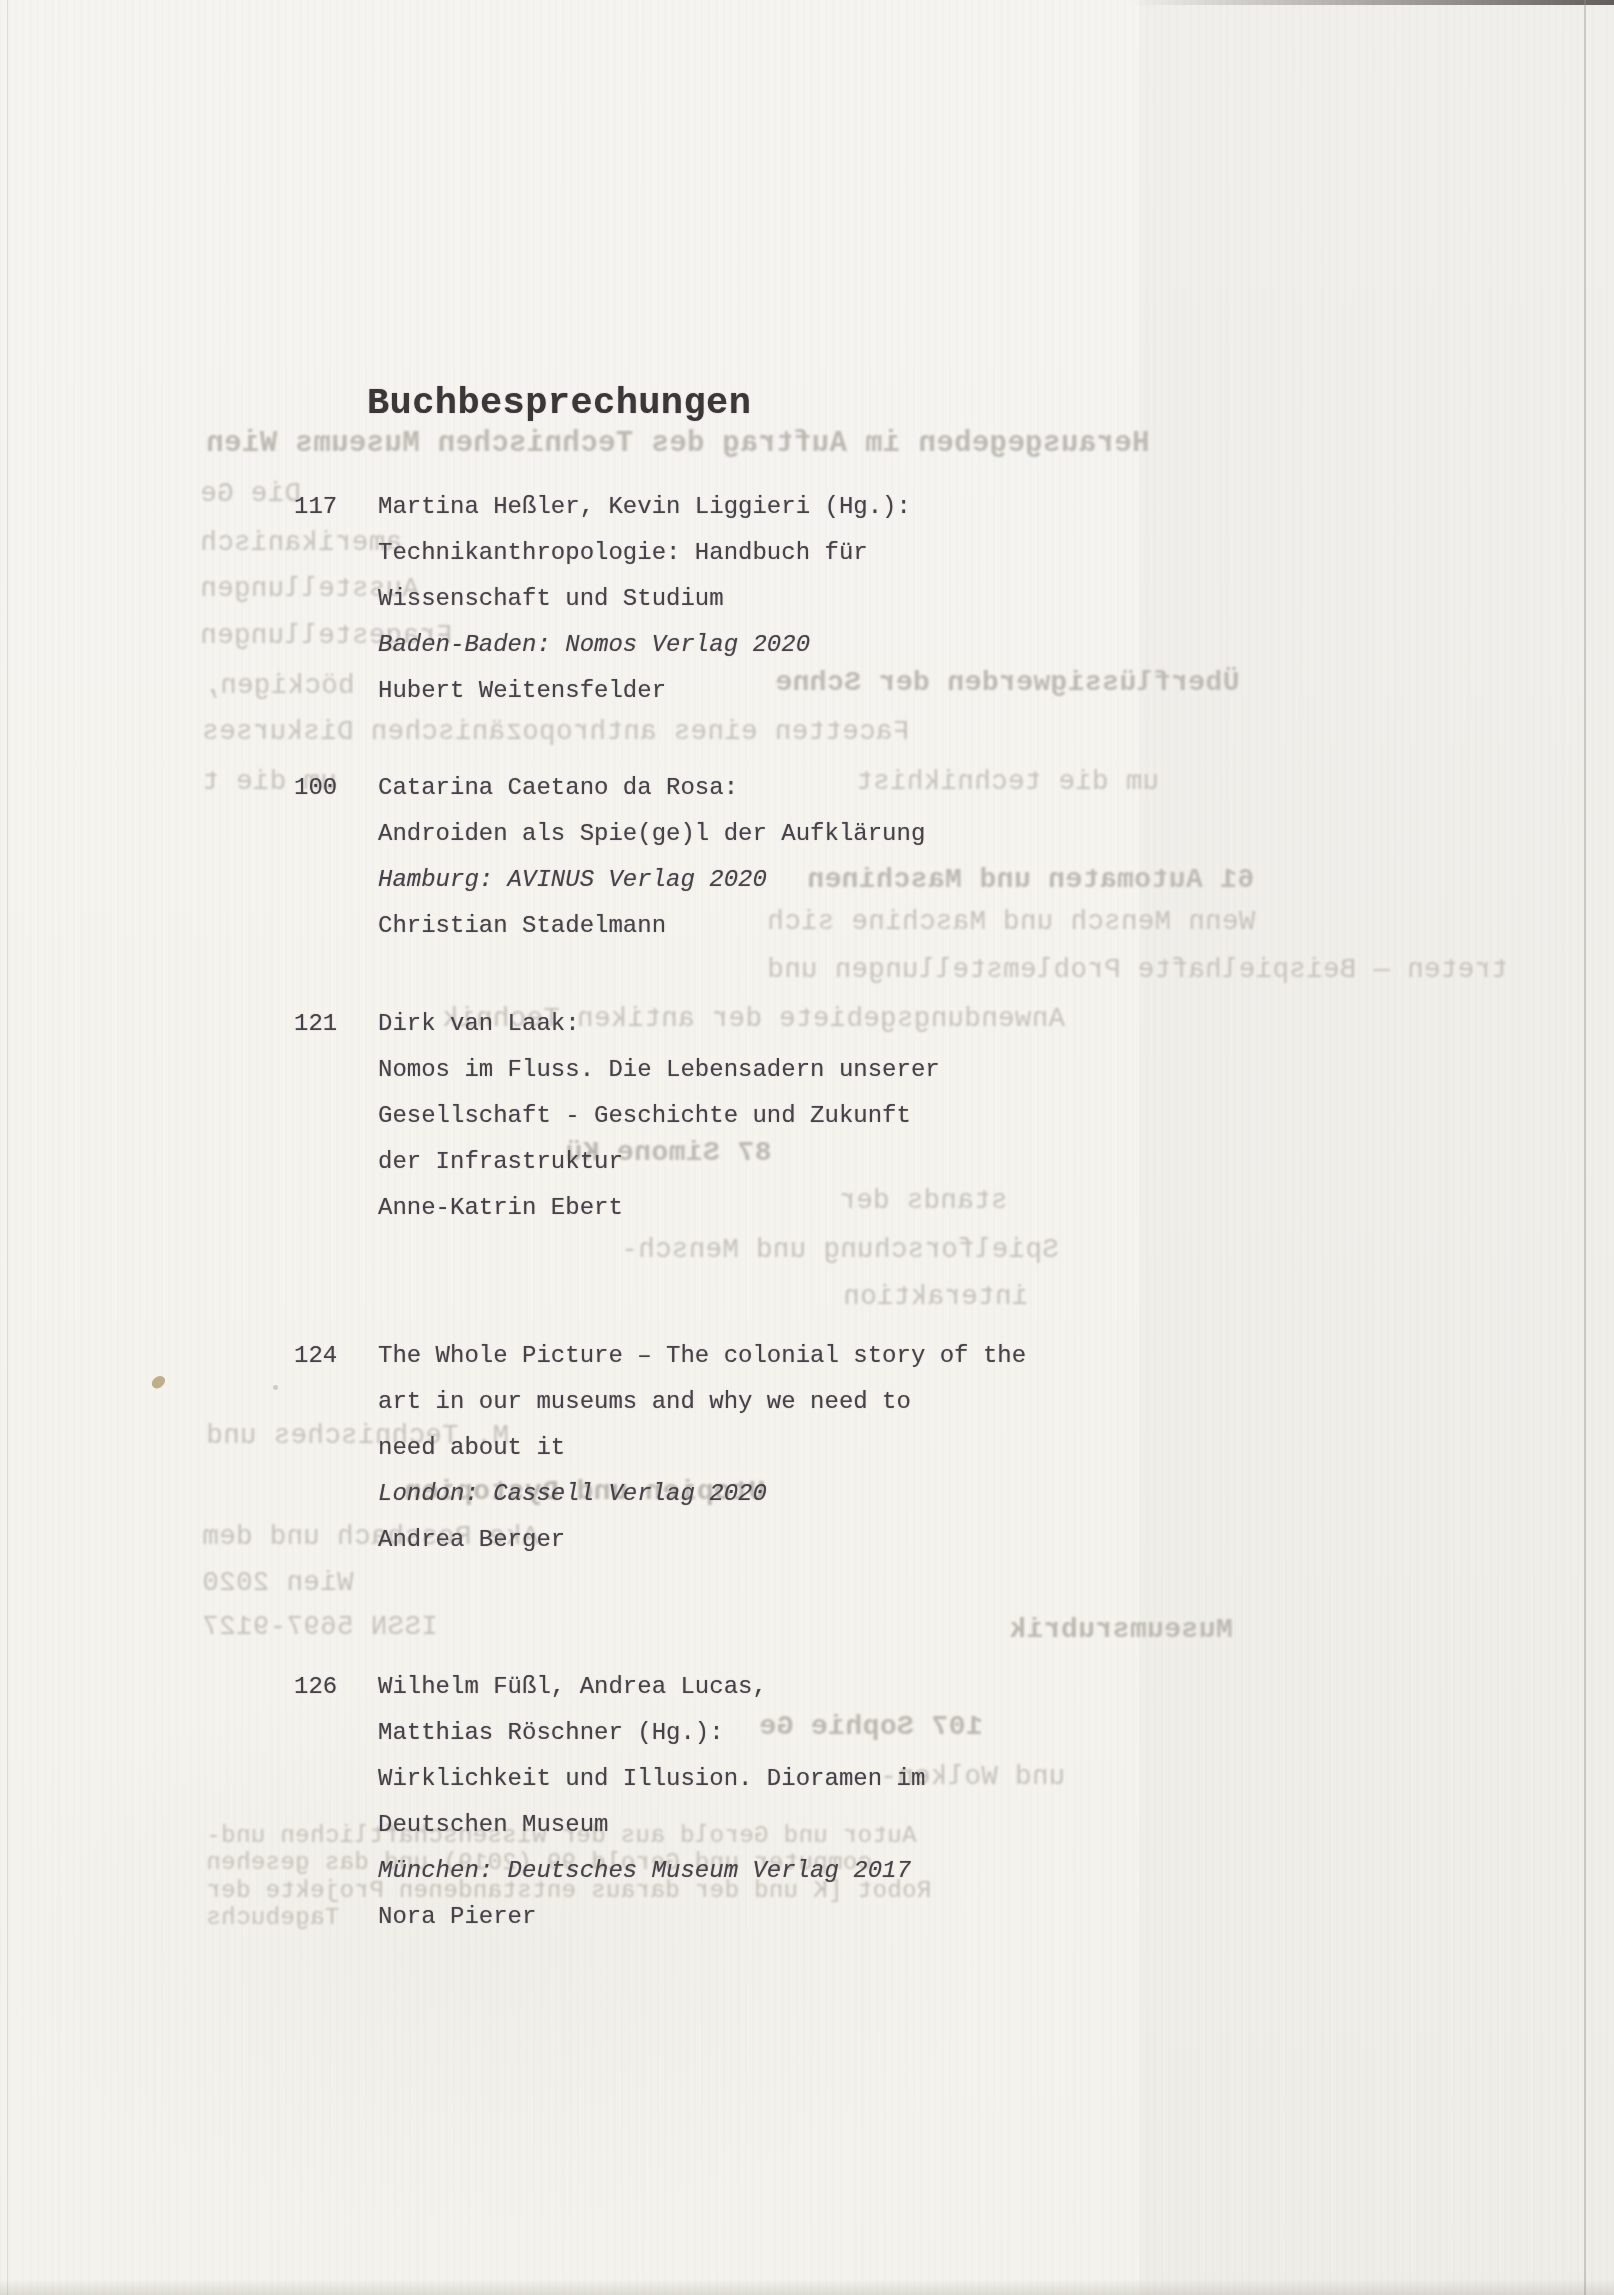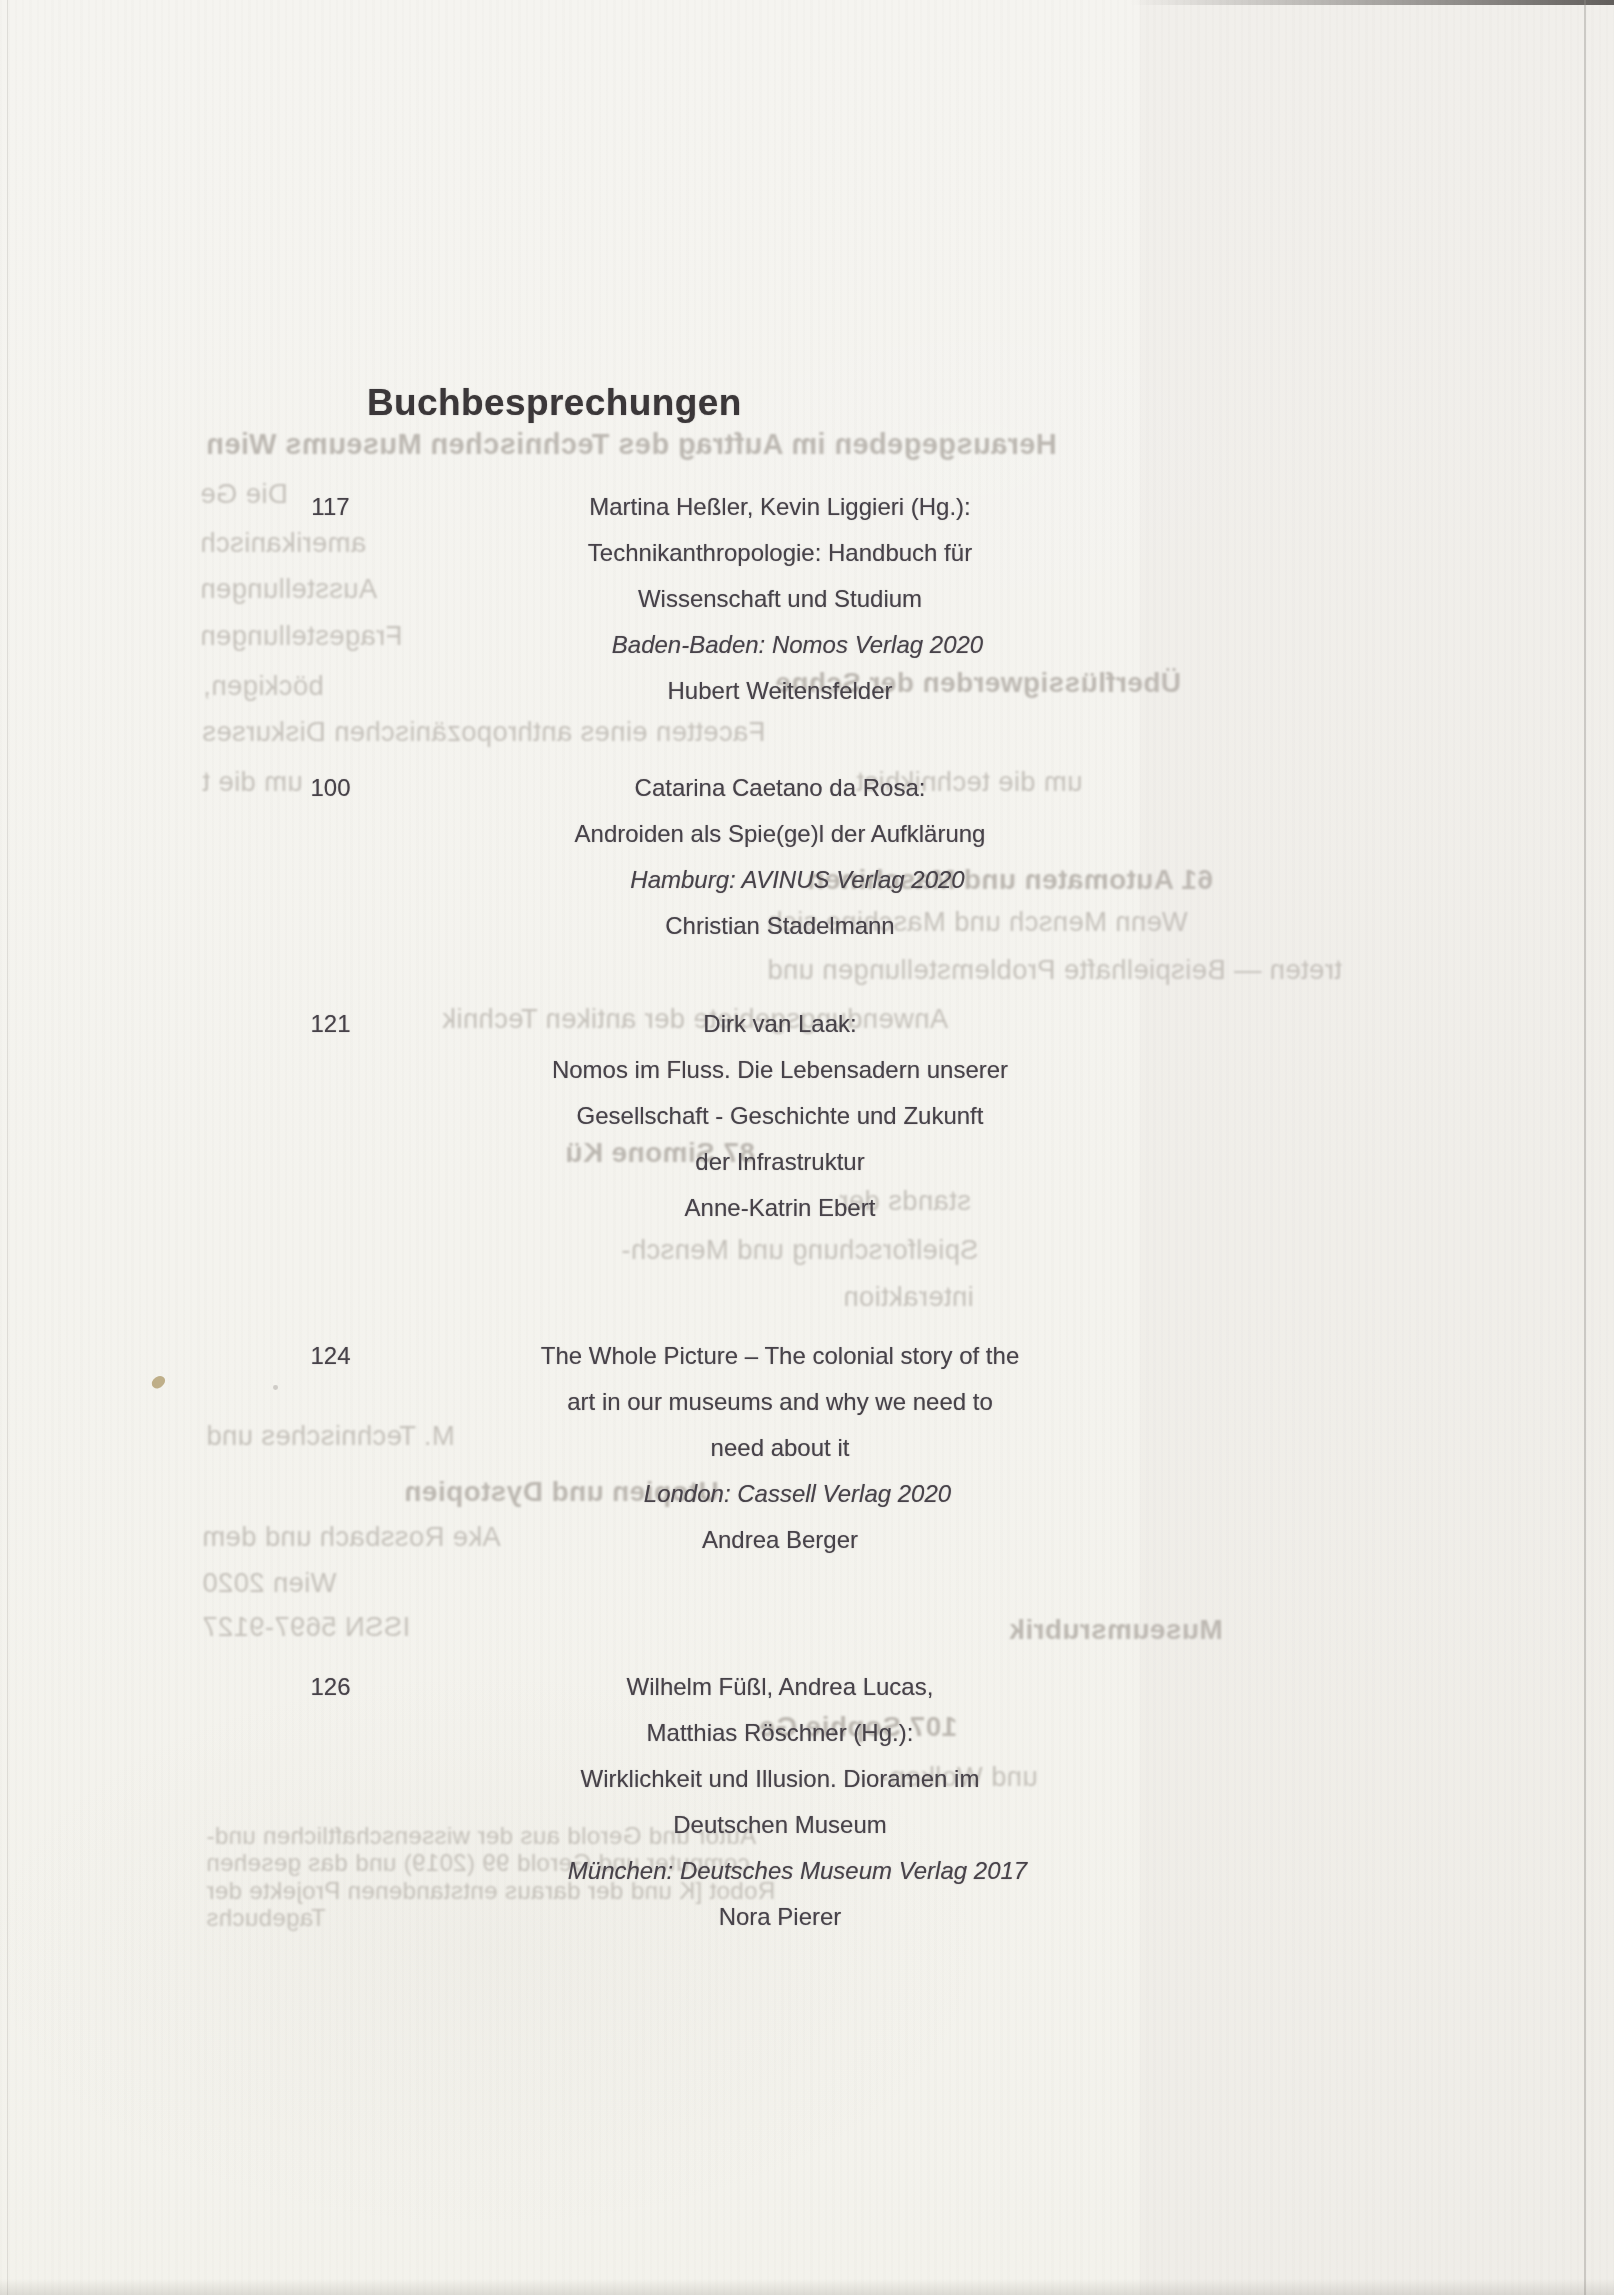--- a/index.html
+++ b/index.html
@@ -6,22 +6,21 @@
     margin: 0;
     padding: 0;
     background: #e9e8e4;
   }
   .page {
     position: relative;
     width: 1614px;
     height: 2295px;
     background: linear-gradient(180deg, #f5f4f0 0%, #f4f3ee 55%, #f3f2ec 100%);
     overflow: hidden;
-    font-family: Liberation Sans, sans-serif;
-    text-align: center;
+    font-family: Liberation Mono, monospace;
   }
   
   .page::before {
     content: "";
     position: absolute;
     inset: 0;
     background:
       repeating-linear-gradient(90deg,
         rgba(120,115,105,0.018) 0px, rgba(120,115,105,0.018) 2.4px,
         rgba(255,255,255,0) 2.4px, rgba(255,255,255,0) 7.3px),
@@ -55,21 +54,21 @@
   .toc-entry .pagenum {
     position: absolute;
     left: 0;
     top: 0;
     width: 73px;
   }
   .toc-entry .entry-lines {
     margin-left: 84px;
   }
   .toc-entry .line { white-space: nowrap; }
-  .toc-entry .line.italic { font-style: italic; margin-left: 35px; }
+  .toc-entry .line.italic { font-style: italic; }
 
   
   .ghost {
     position: absolute;
     white-space: nowrap;
     color: #9a948c;
     line-height: 36px;
     transform: scaleX(-1);
     filter: blur(1px);
     opacity: 0.52;

